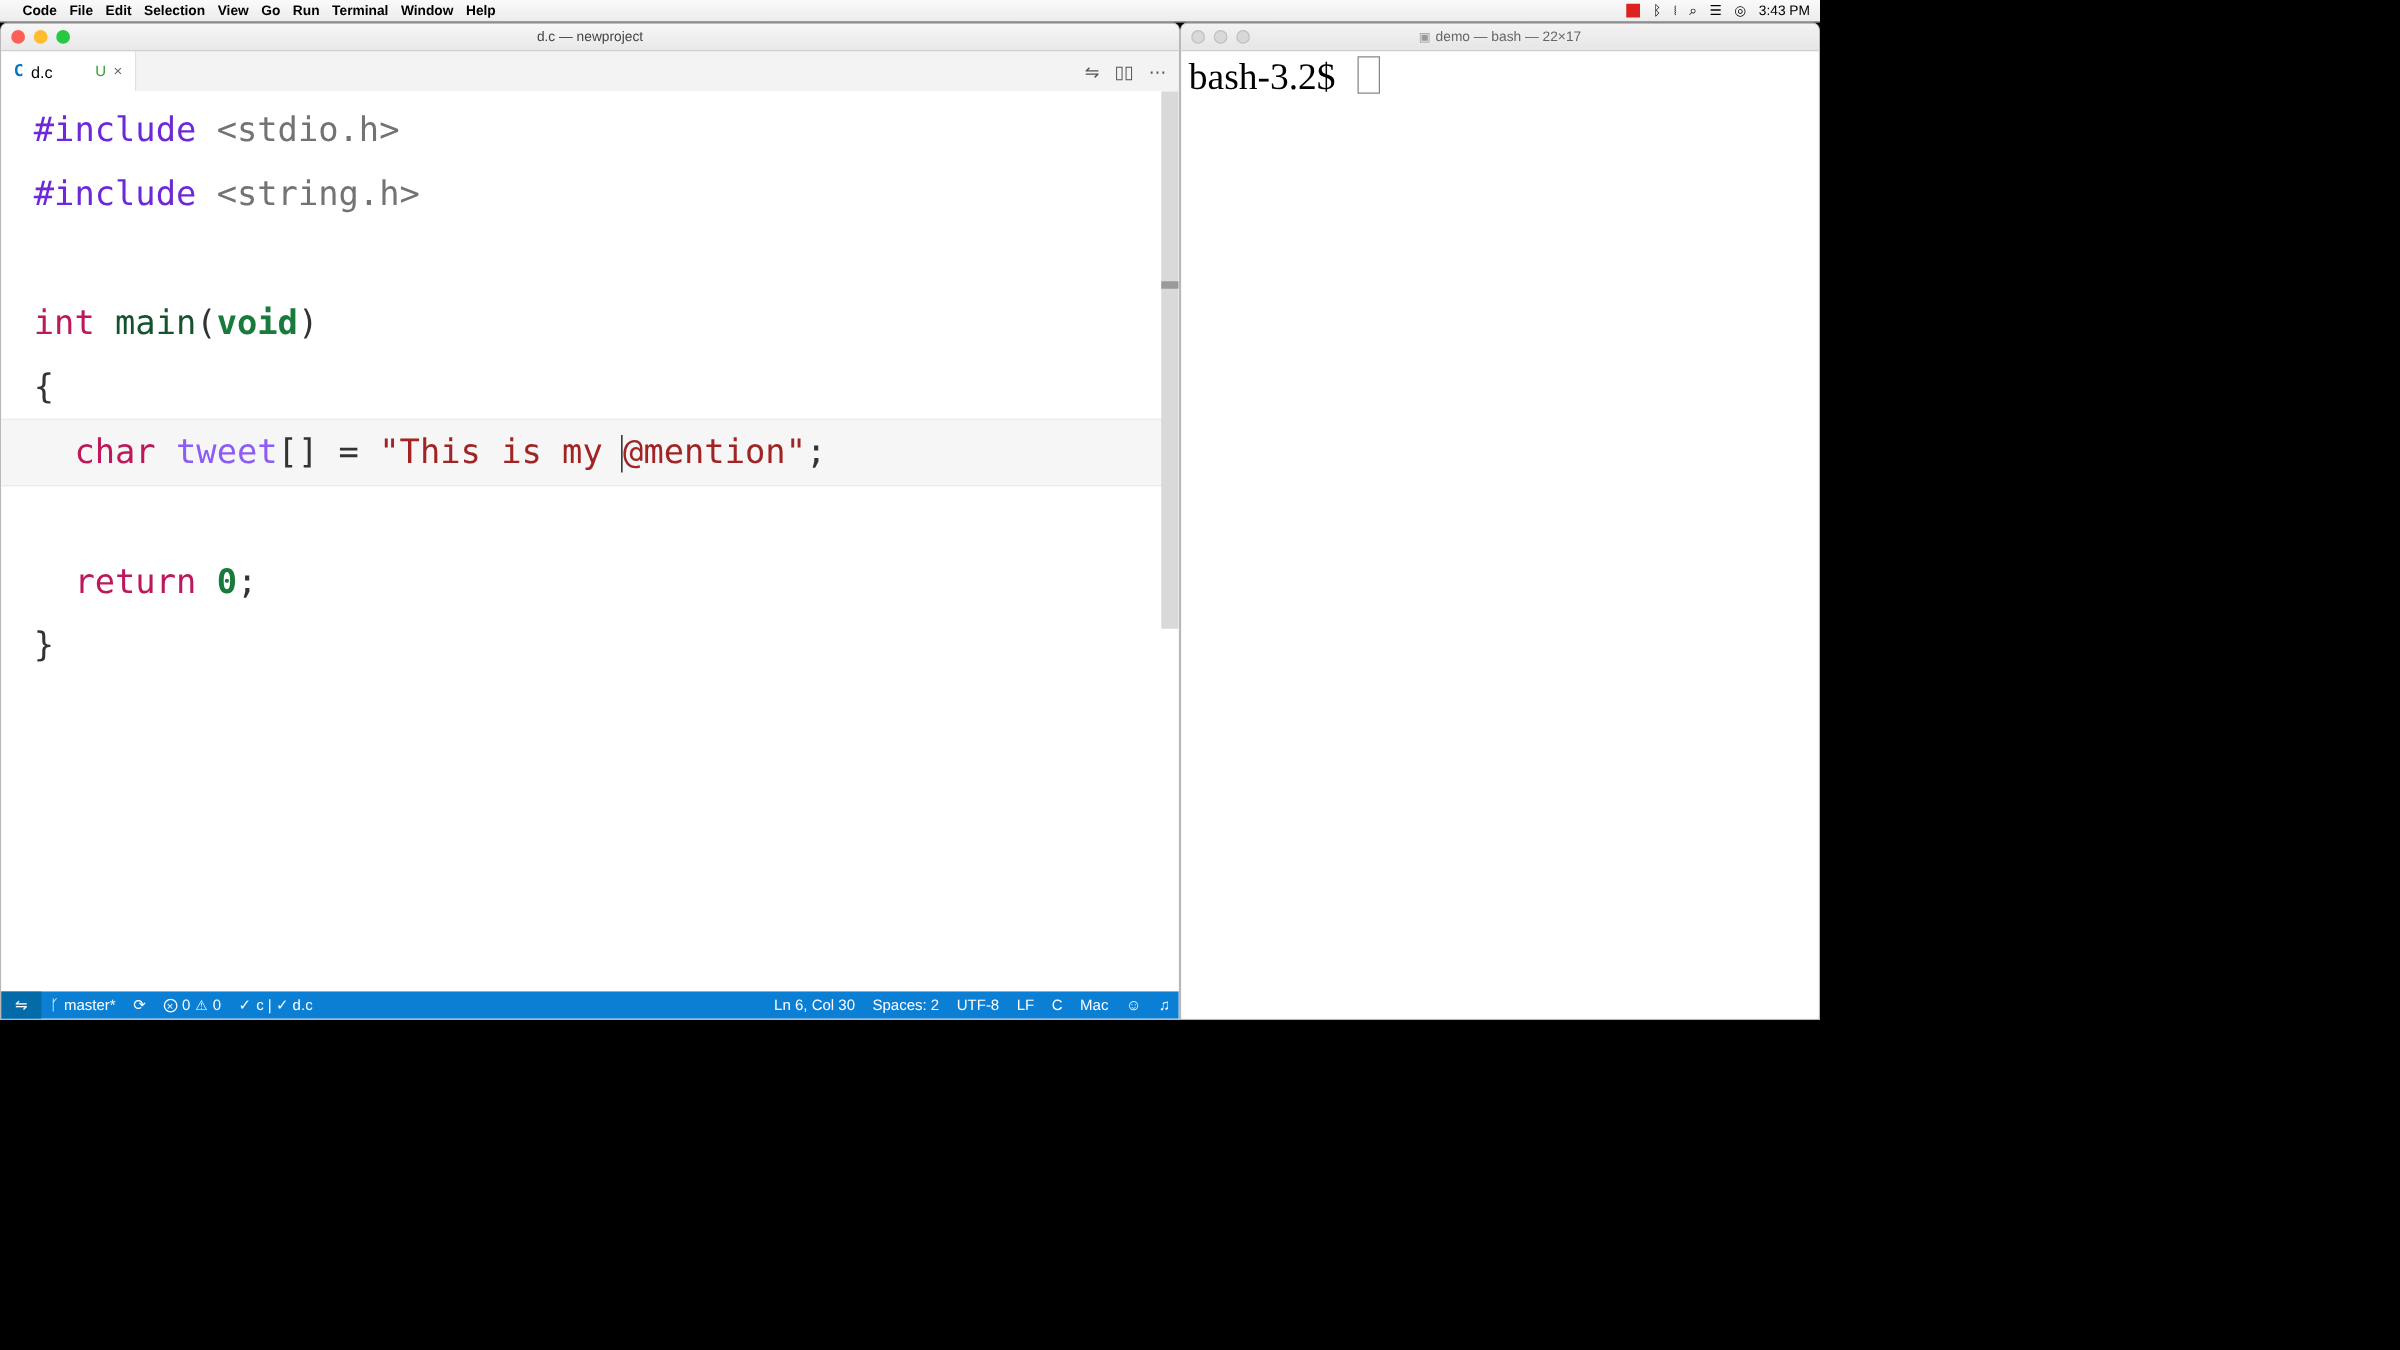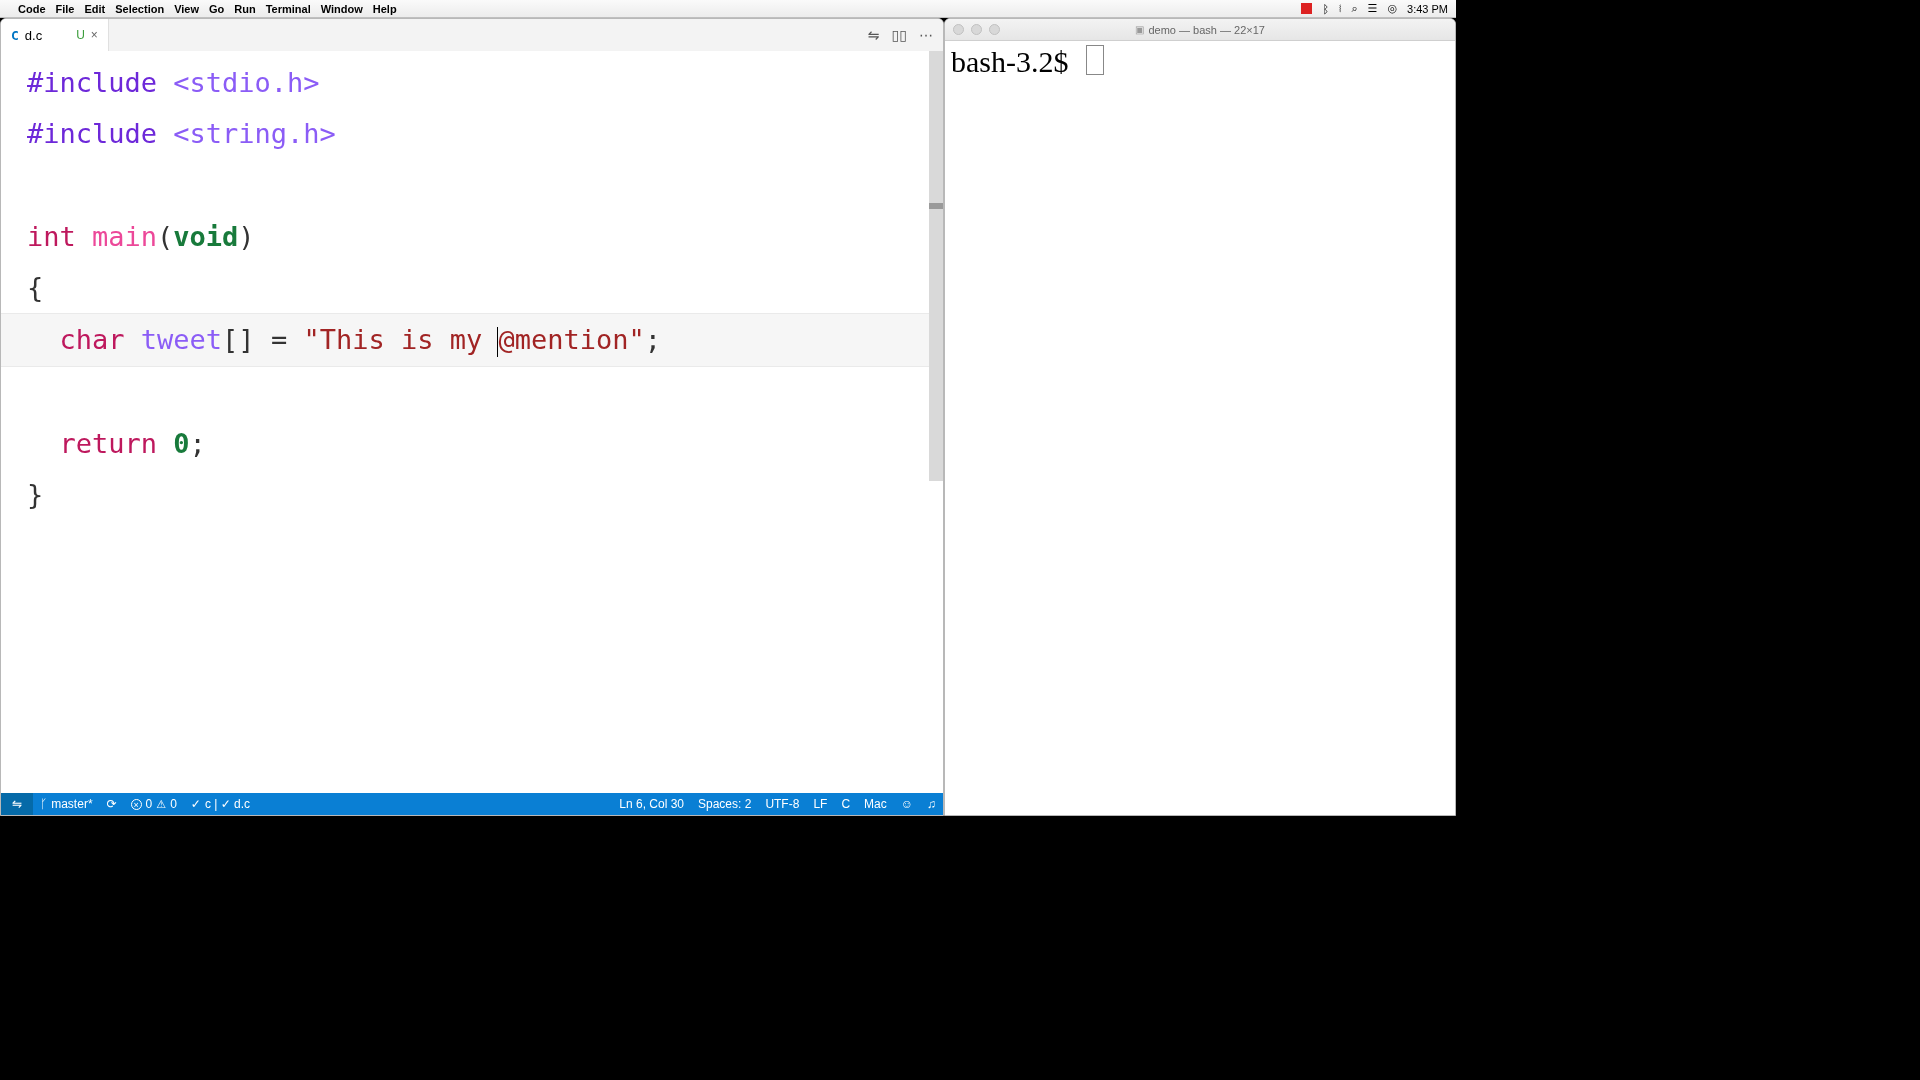--- a/index.html
+++ b/index.html
@@ -90,24 +90,24 @@
   padding: 6px 0 0 26px;
   position: relative;
   overflow: hidden;
   line-height: 1.9;
 }
 .current-line { background:#f6f6f6; border-top:1px solid #eaeaea; border-bottom:1px solid #eaeaea; margin-left:-26px; padding-left:26px; }
 
 
 .kw   { color:#be185d; }
 .pre  { color:#6d28d9; }
-.inc  { color:#8b5cf6; }
+.inc  { color:#737373; }
 .str  { color:#a12424; }
 .num  { color:#187a3b; font-weight:600; }
-.func { color:#ec4899;margin-top:19px; }
+.func { color:#14532d;margin-top:19px; }
 .type { color:#187a3b; font-weight:600;text-align:right; }
 .var  { color:#8b5cf6; }
 .punc { color:#333; }
 
 .cursor-caret { display:inline-block; width:1px; height:30px; background:#000; vertical-align:middle; margin-left:-1px; }
 
 
 .minimap { position:absolute; top:0; right:0; width:14px; height:430px; background:#d9d9d9; }
 .minimap .knob { position:absolute; top:152px; left:0; width:14px; height:6px; background:#9a9a9a; }
 
@@ -182,20 +182,28 @@
     <span class="sysicon">ᛒ</span>
     <span class="sysicon">⧙</span>
     <span class="sysicon">⌕</span>
     <span class="sysicon">☰</span>
     <span class="sysicon">◎</span>
     <span>3:43 PM</span>
   </div>
 </div>
 
 <div class="vscode">
+  <div class="titlebar">
+    <div class="traffic">
+      <div class="dot red"></div>
+      <div class="dot yellow"></div>
+      <div class="dot green"></div>
+    </div>
+    <div class="title">d.c — newproject</div>
+  </div>
 
   <div class="tabbar">
     <div class="tab">
       <span class="c-icon">C</span>
       <span>d.c</span>
       <span style="width:22px"></span>
       <span class="mod">U</span>
       <span class="close">×</span>
     </div>
     <div class="spacer"></div>

